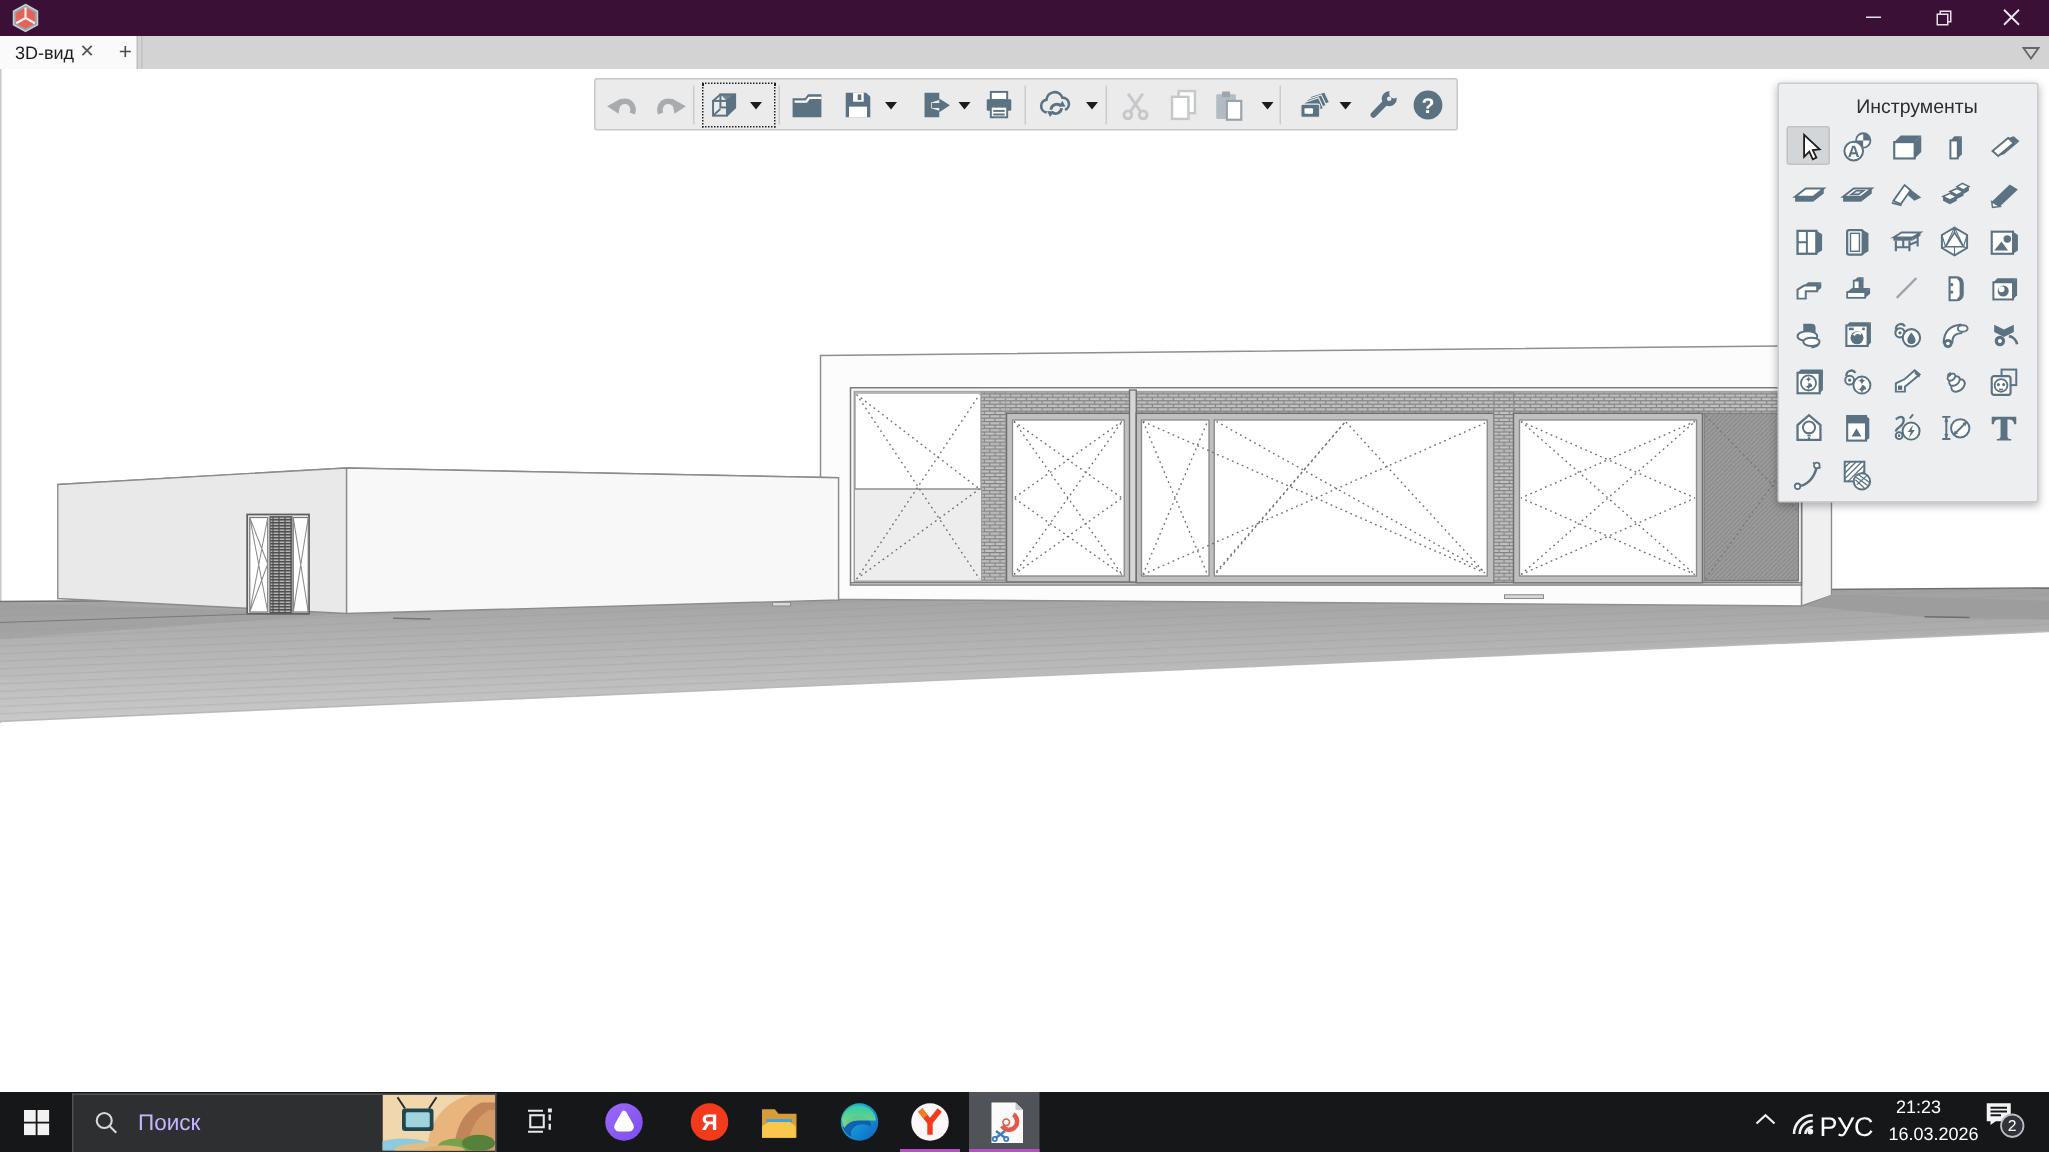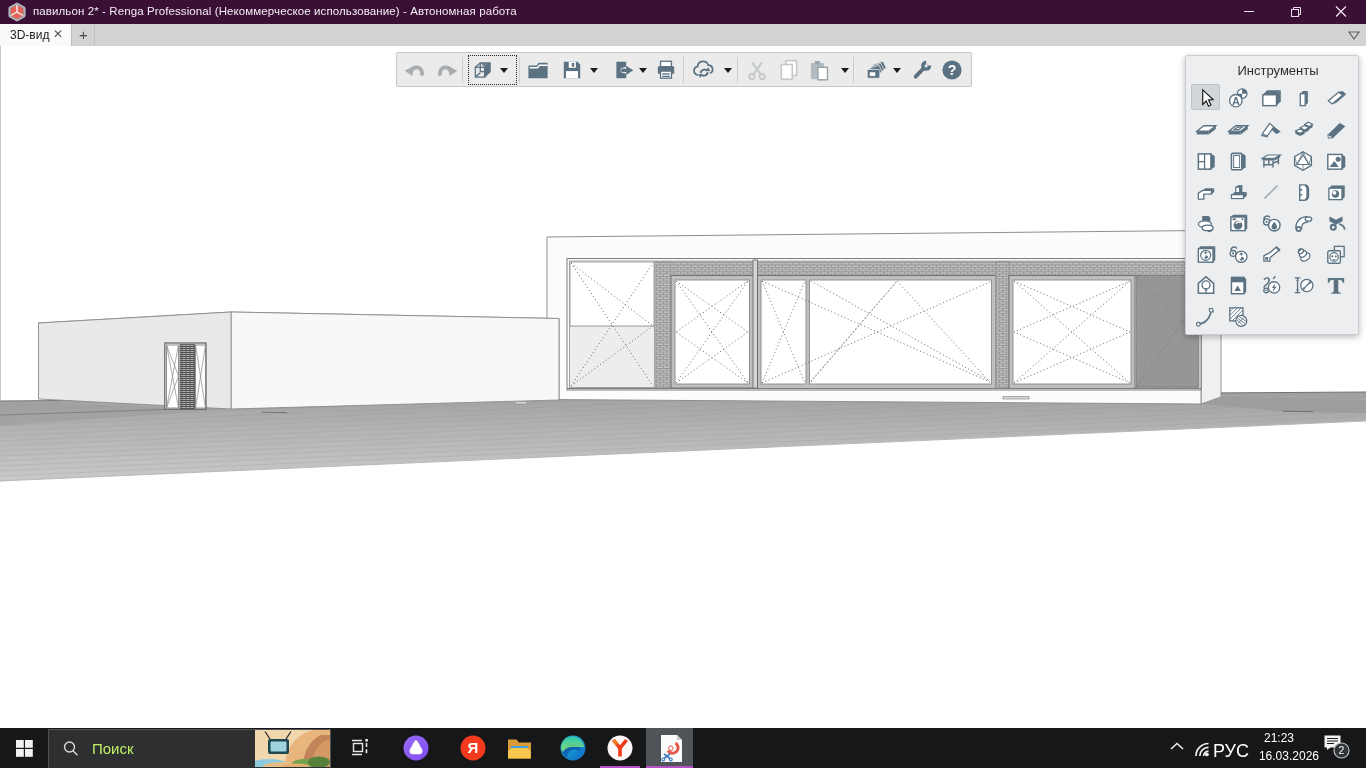--- a/index.html
+++ b/index.html
@@ -7,21 +7,21 @@
   #screen { position:relative; width:1366px; height:768px; }
 
   
   #titlebar { position:absolute; left:0; top:0; width:1366px; height:24px; background:#3a1036; }
   #titlebar .ticon { position:absolute; left:7px; top:2px; }
   #titlebar .ttext { position:absolute; left:33px; top:5px; font-size:11.5px; color:#f3eef3; letter-spacing:0.1px; }
   .winbtn { position:absolute; top:0; width:34px; height:23px; }
 
   
   #tabbar { position:absolute; left:0; top:24px; width:1366px; height:22px; background:#d4d3d3; }
-  #tab1 { position:absolute; left:0; top:0; width:72px; height:22px; background:#fafafa; border-right:1px solid #bdbdbd; }
+  #tab1 { position:absolute; left:0; top:0; width:92px; height:22px; background:#fafafa; border-right:1px solid #bdbdbd; }
   #tab1 .tlabel { position:absolute; left:10px; top:4px; font-size:12px; color:#1d1d1d; }
   #tab1 .tclose { position:absolute; left:53px; top:3px; font-size:12px; color:#555; }
   #tabplus { position:absolute; left:73px; top:0; width:22px; height:22px; border-right:1px solid #c2c2c2; color:#4d4d4d; font-size:15px; text-align:center; line-height:21px; }
   #tabdrop { position:absolute; right:6px; top:7px; }
 
   
   #canvas { position:absolute; left:0; top:46px; width:1366px; height:682px; background:#ffffff; }
 
   
   #toolbar { position:absolute; left:396px; top:52px; width:576px; height:35px; background:#ebebeb; border:1px solid #c7c7c7; border-radius:2px; }
@@ -32,35 +32,34 @@
 
   
   #tools { position:absolute; left:1185px; top:55px; width:174px; height:280px; background:#eceef0; border:1px solid #c9cdd1; border-radius:2px; box-shadow:0 2px 6px rgba(0,0,0,0.28); }
   #tools .ptitle { position:absolute; left:0; top:7px; width:100%; text-align:center; font-size:13px; color:#2e2e2e;padding-left:12px; }
   .tool { position:absolute; width:24px; height:24px; }
   #selcell { position:absolute; left:5px; top:28px; width:29px; height:26px; background:#d2d6d9; border:1px solid #bfc4c8; border-radius:2px; }
 
   
   #taskbar { position:absolute; left:0; top:728px; width:1366px; height:40px; background:#161719; }
   #searchbox { position:absolute; left:48px; top:1px; width:283px; height:39px; background:#2e2f31; border:1px solid #515254; border-bottom:none; }
-  #searchbox .stext { position:absolute; left:43px; top:10px; font-size:15px; color:#bef264; }
+  #searchbox .stext { position:absolute; left:43px; top:10px; font-size:15px; color:#c4b5fd; }
   .appul { position:absolute; top:37.5px; height:3px; background:#b94fc6; }
   .traytext { position:absolute; color:#fff; font-size:12px; }
 </style>
 </head>
 <body>
 <div id="screen">
 
   <div id="titlebar">
     <svg class="ticon" width="20" height="20" viewBox="0 0 20 20">
       <polygon points="10,1 18,5.5 18,14.5 10,19 2,14.5 2,5.5" fill="#9aa0a6" stroke="#c9cdd1" stroke-width="1"></polygon>
       <polygon points="10,3 16.2,6.5 16.2,13.5 10,17 3.8,13.5 3.8,6.5" fill="#e66157"></polygon>
       <path d="M10 3 L10 10 L16.2 13.5 M10 10 L3.8 13.5" stroke="#f4f4f4" stroke-width="1.4" fill="none"></path>
     </svg>
-    <div class="ttext">павильон 2* - Renga Professional (Некоммерческое использование) - Автономная работа</div>
     <svg class="winbtn" style="right:100px" width="34" height="23">
         <line x1="12" y1="11.5" x2="22" y2="11.5" stroke="#e8dfe8" stroke-width="1"></line>
       </svg>
     <svg class="winbtn" style="right:54px" width="34" height="23">
       <rect x="13.5" y="9.5" width="7" height="7" fill="none" stroke="#e8dfe8" stroke-width="1"></rect>
       <path d="M15.5 9.5 v-2 h7 v7 h-2" fill="none" stroke="#e8dfe8" stroke-width="1"></path>
     </svg>
     <svg class="winbtn" style="right:8px" width="34" height="23">
         <path d="M12 6.5 L22 16.5 M22 6.5 L12 16.5" stroke="#f0e8f0" stroke-width="1.2"></path>
       </svg>

